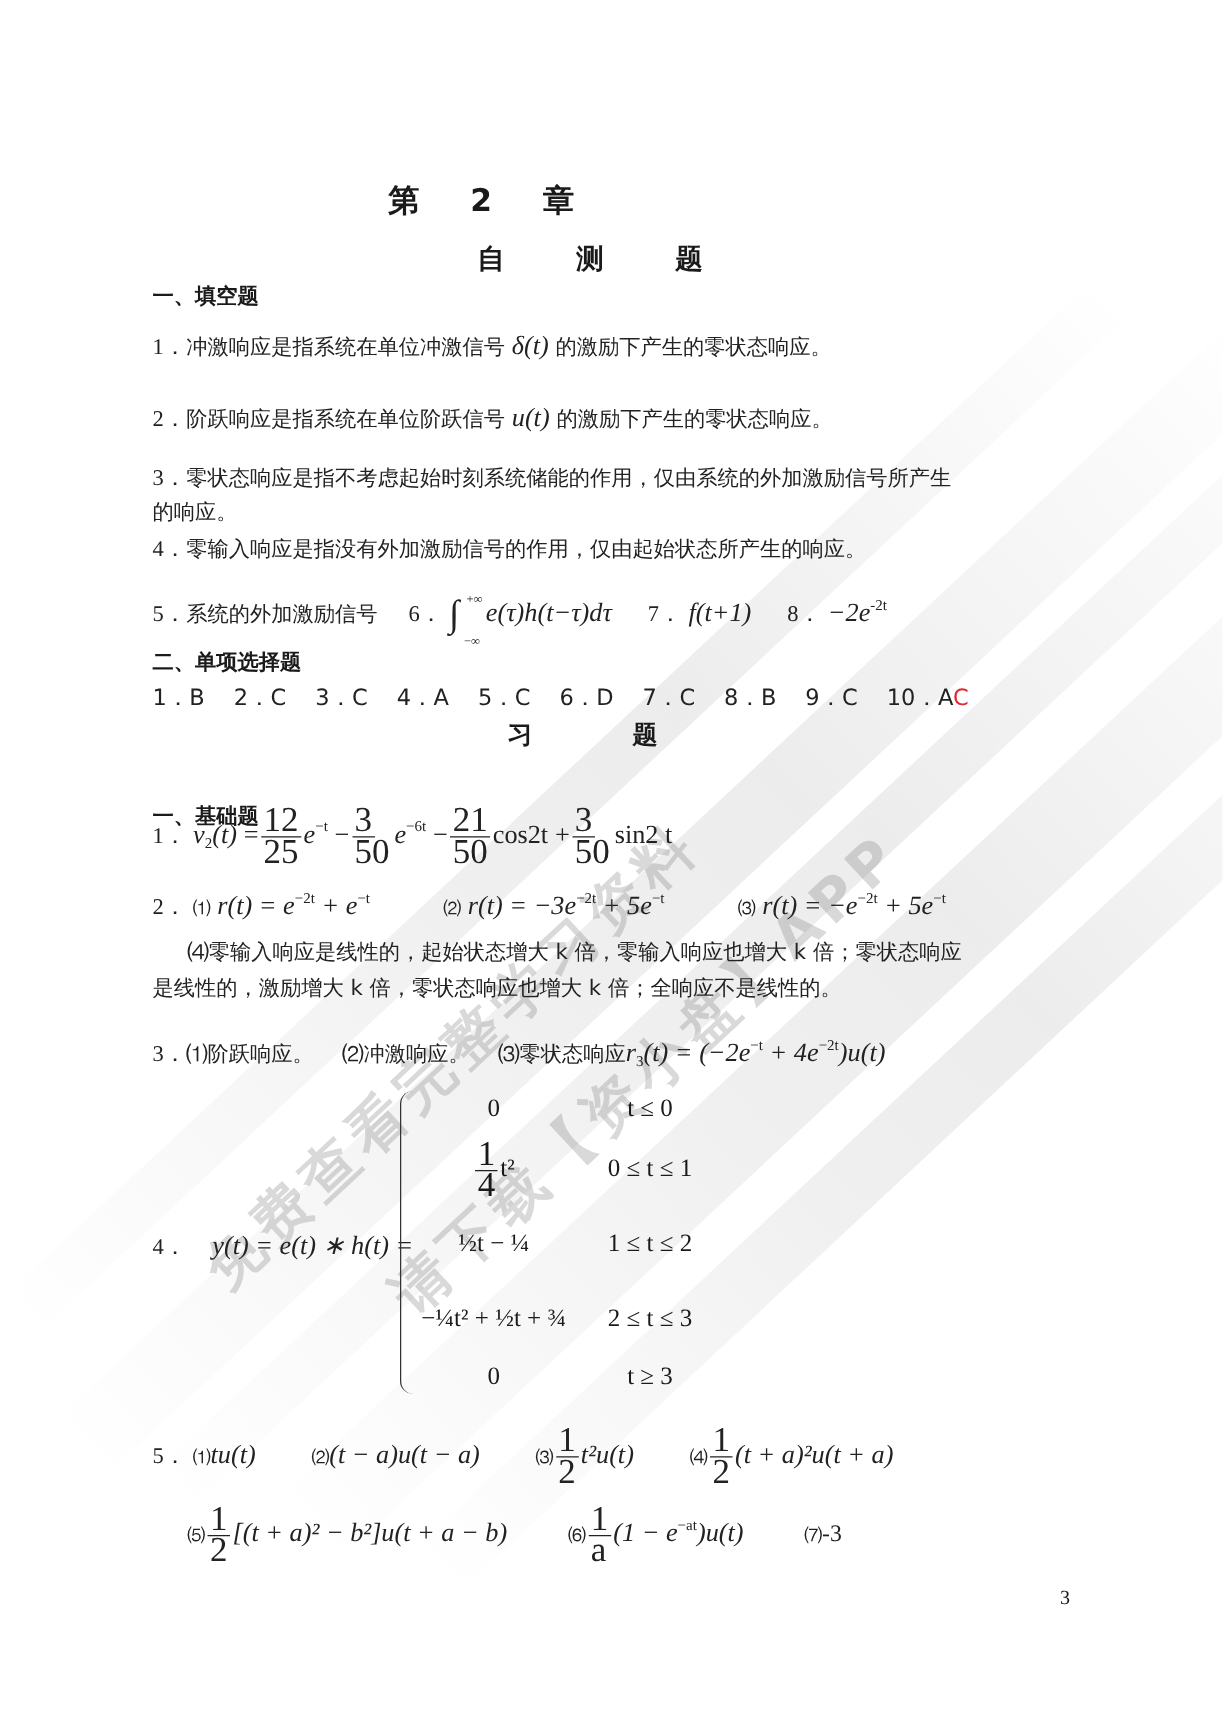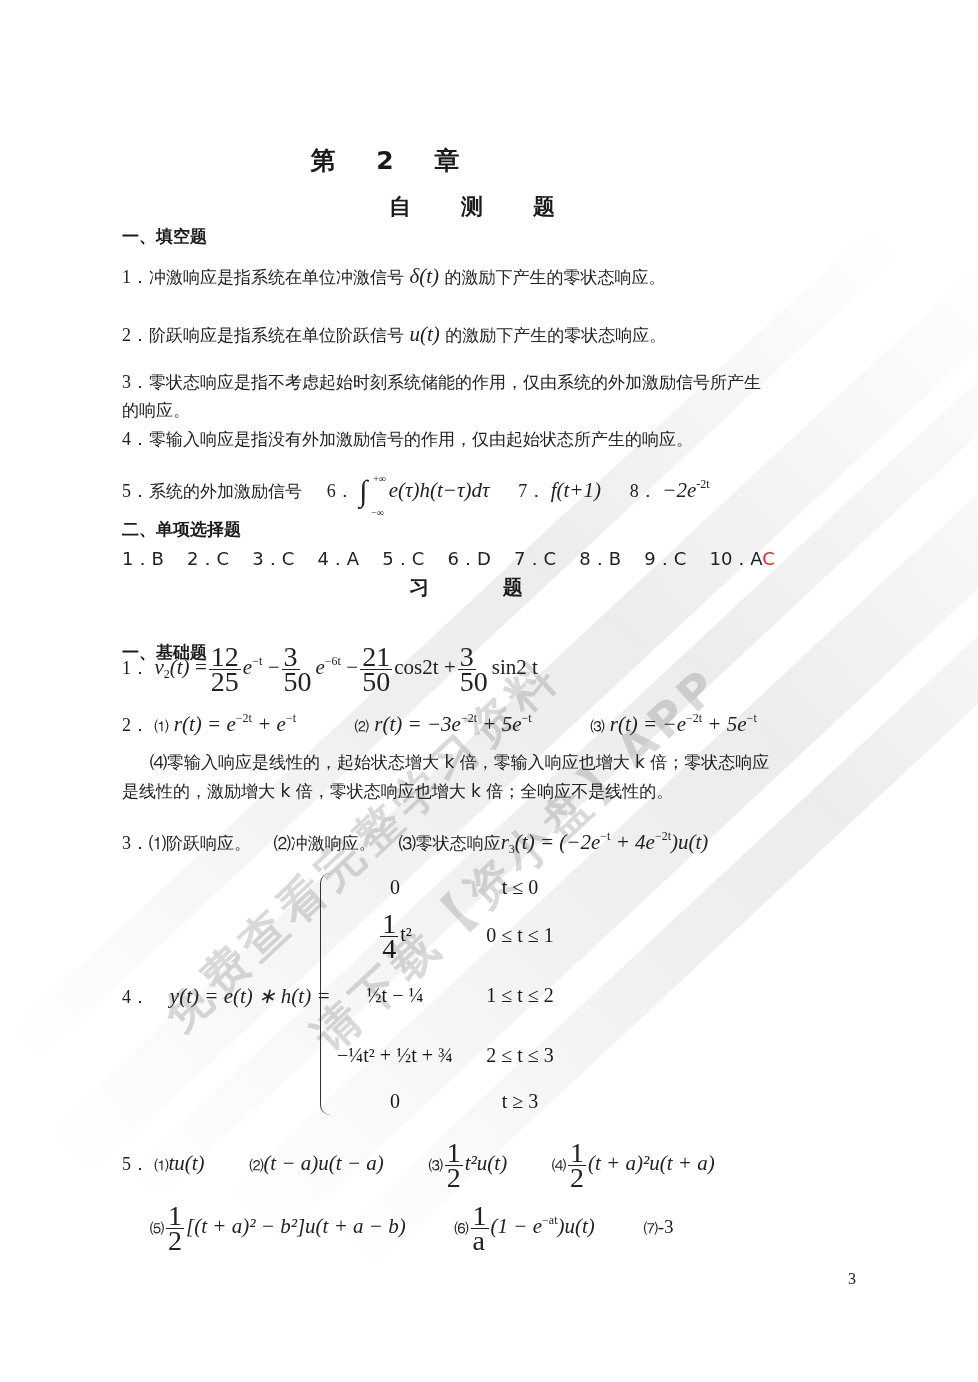--- a/index.html
+++ b/index.html
@@ -10,21 +10,21 @@
   
   .wm { position: absolute; left: 0; top: 0; width: 978px; height: 1382px; pointer-events: none; overflow: hidden; }
   .wm-band { position: absolute; background: linear-gradient(90deg, rgba(0,0,0,0) 0%, rgba(170,170,170,0.18) 40%, rgba(170,170,170,0.22) 60%, rgba(0,0,0,0) 100%); transform-origin: left top; }
   .wm-text { position: absolute; font-family: "DejaVu Sans", sans-serif; font-weight: bold; color: rgba(120,120,120,0.28); font-size: 46px; letter-spacing: 6px; white-space: nowrap; transform-origin: left top; }
 
   .abs { position: absolute; white-space: nowrap; }
   .serif { font-family: "Liberation Serif", "DejaVu Serif", serif; text-align: center; }
   .it { font-family: "Liberation Serif", "DejaVu Serif", serif; }
 
   .chapter-title { left: 0; width: 786px; text-align: center; top: 144px; font-size: 25px; font-weight: bold; letter-spacing: 16px; font-family: "DejaVu Sans", sans-serif; }
-  .sub-title { left: 0; width: 966px; text-align: center; font-size: 22px; font-weight: bold; letter-spacing: 22px; font-family: Liberation Sans, sans-serif; }
+  .sub-title { left: 0; width: 966px; text-align: center; font-size: 22px; font-weight: bold; letter-spacing: 22px; font-family: Liberation Mono, monospace; }
   .sec-head { left: 122px; font-size: 17px; font-weight: bold; font-family: "DejaVu Sans", sans-serif; }
   .line { left: 122px; font-size: 17px; line-height: 28px; font-family: "DejaVu Sans", sans-serif; color: #222; }
   .num { font-family: "Liberation Serif", serif; font-size: 18px; }
   .m { font-family: "Liberation Serif", serif; font-style: italic; font-size: 21px; }
   .mr { font-family: "Liberation Serif", serif; font-size: 21px; }
   sup { font-size: 12px; vertical-align: 9px; }
   sub { font-size: 12px; vertical-align: -4px; }
   .frac { display: inline-flex; flex-direction: column; align-items: flex-start; vertical-align: middle; font-family: "Liberation Serif", serif; font-size: 28px; line-height: 24px; margin: 0 2px; }
   .frac .n { border-bottom: 1px solid #222; padding: 0 2px; }
   .frac .d { padding: 0 2px; }

